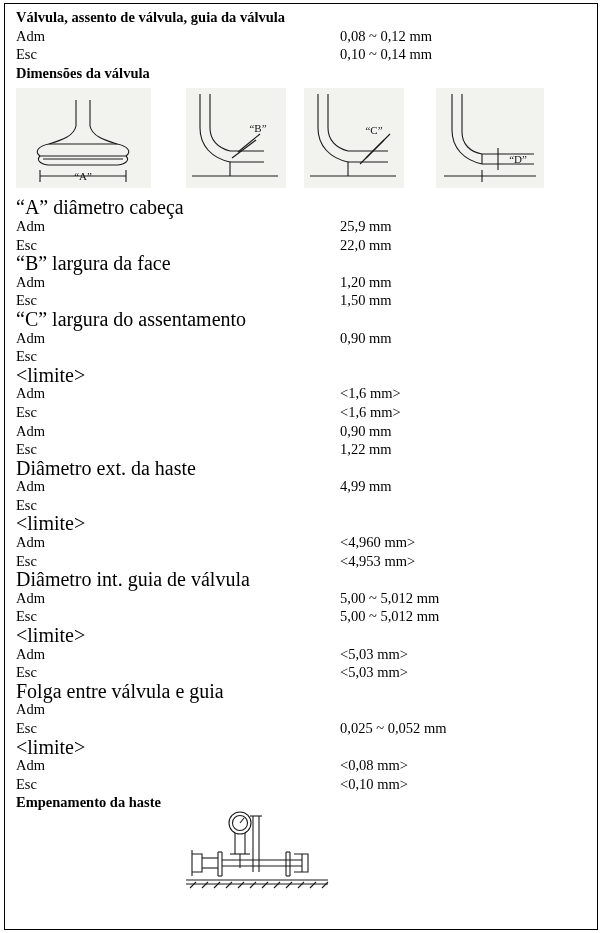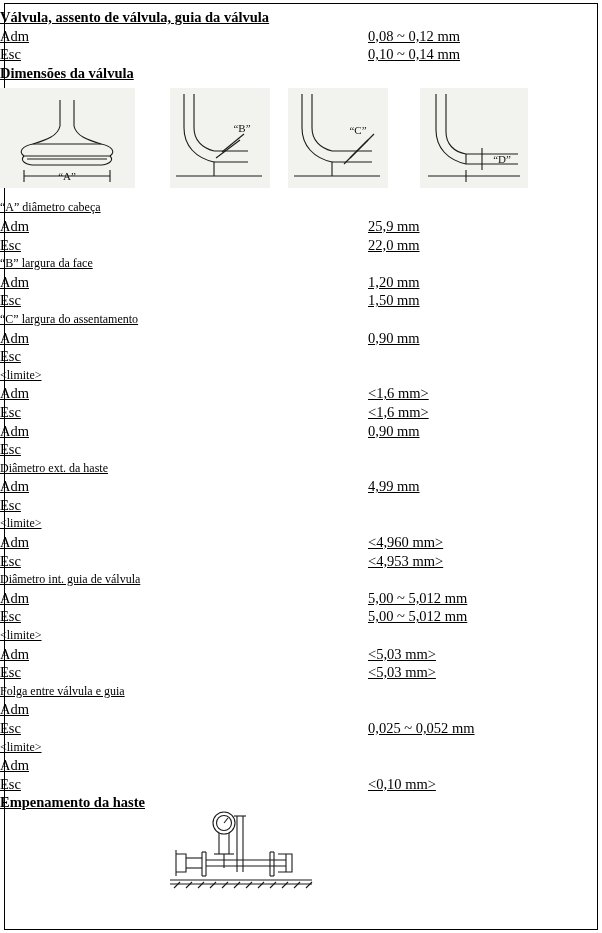--- a/index.html
+++ b/index.html
@@ -23,53 +23,51 @@
     position: absolute;
     left: 4px;
     top: 3px;
     width: 594px;
     height: 927px;
     border: 1px solid #000000;
     box-sizing: border-box;
   }
   .content {
     position: absolute;
-    left: 0;
+    left: 16px;
     top: 8px;
     right: 14px;
-    text-decoration: underline;
   }
   .row {
     display: flex;
     align-items: flex-end;
     height: 18.6px;
     line-height: 18.6px;
     font-size: 14.5px;
-    gap: 44px;
   }
   .row .label {
     width: 324px;
     flex: 0 0 324px;
     white-space: nowrap;
   }
   .row .value {
     flex: 1 1 auto;
     white-space: nowrap;
   }
   .bold .label, .heading {
     font-weight: bold;
   }
   .heading {
     font-size: 14.5px;
     height: 18.6px;
     line-height: 18.6px;
     white-space: nowrap;
   }
   .plain {
-    font-size: 12px;
+    font-size: 20px;
     height: 18.6px;
     line-height: 18.6px;
     white-space: nowrap;
   }
 
   
   .figstrip {
     position: relative;
     height: 100px;
     margin-top: 6px;
@@ -233,20 +231,21 @@
         <span class="label">Esc</span>
         <span class="value">&lt;1,6 mm&gt;</span>
       </div>
 
       <div class="row">
         <span class="label">Adm</span>
         <span class="value">0,90 mm</span>
       </div>
       <div class="row">
         <span class="label">Esc</span>
+        <span class="value">1,22 mm</span>
       </div>
 
       <div class="plain">Diâmetro ext. da haste</div>
       <div class="row">
         <span class="label">Adm</span>
         <span class="value">4,99 mm</span>
       </div>
       <div class="row">
         <span class="label">Esc</span>
       </div>
@@ -286,20 +285,21 @@
         <span class="label">Adm</span>
       </div>
       <div class="row">
         <span class="label">Esc</span>
         <span class="value">0,025 ~ 0,052 mm</span>
       </div>
 
       <div class="plain">&lt;limite&gt;</div>
       <div class="row">
         <span class="label">Adm</span>
+        <span class="value">&lt;0,08 mm&gt;</span>
       </div>
       <div class="row">
         <span class="label">Esc</span>
         <span class="value">&lt;0,10 mm&gt;</span>
       </div>
     </div>
 
     <div class="heading">Empenamento da haste</div>
 
     <div class="gaugewrap">

